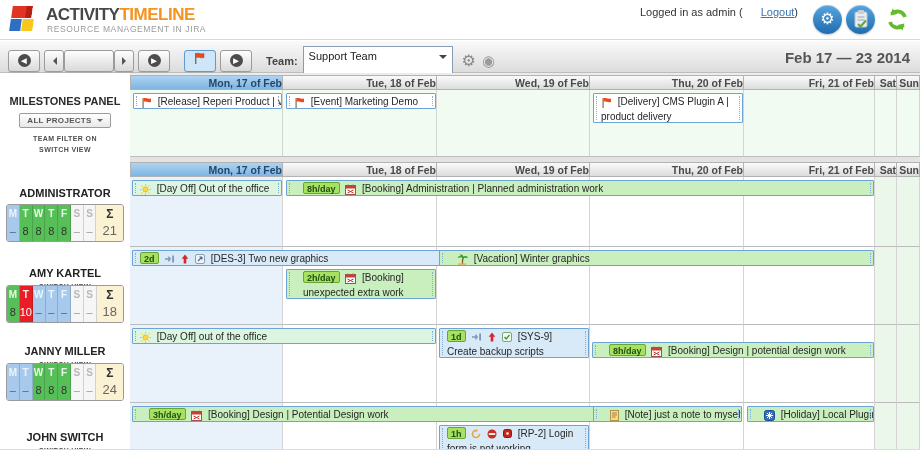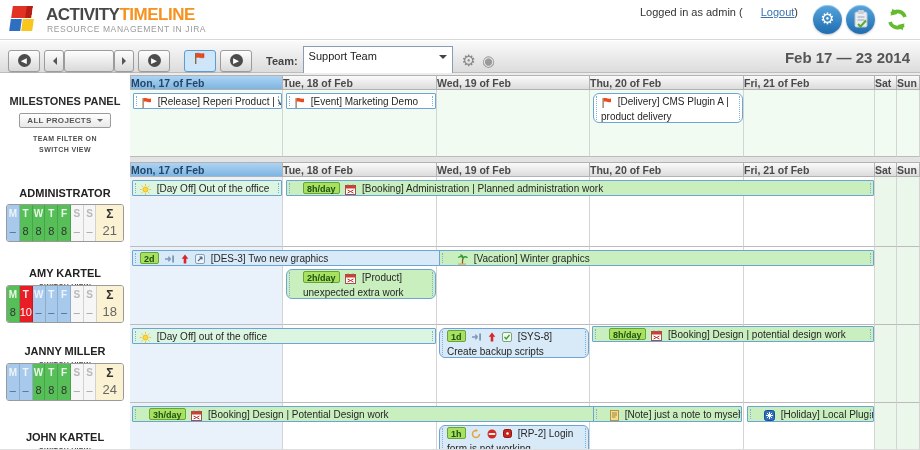--- a/index.html
+++ b/index.html
@@ -61,34 +61,34 @@
   .wl-v { height:19px; line-height:18px; font-size:11px; text-align:center; color:#333; }
   .wc-off { background:#a7c9ec; } .wc-off .wl-l { color:#eef4fb; } .wc-off .wl-v { color:#44618a; }
   .wc-work { background:#57bf57; } .wc-work .wl-l { color:#e8f8e8; }
   .wc-over { background:#e81d25; } .wc-over .wl-l { color:#fdecec; } .wc-over .wl-v { color:#fff; }
   .wc-none { background:#f6f6f6; } .wc-none .wl-l { color:#b9b9b9; } .wc-none .wl-v { color:#9a9a9a; }
   .wc-sum .wl-l { color:#333; font-size:12px; } .wc-sum .wl-v { color:#666; font-size:13px; }
 
   
   .grid { position:absolute; left:130px; top:73px; width:790px; height:377px; background:#ececec; overflow:hidden; }
   .dayheader { position:absolute; left:0; width:790px; height:15px; display:flex; }
-  .dh-cell { height:15px; line-height:14px; text-align:left; font-size:10.5px; font-weight:bold; color:#4a4a4a; background:linear-gradient(#fafafa,#dcdcdc); border:1px solid #b2b2b2; border-left:none; }
+  .dh-cell { height:15px; line-height:14px; text-align:right; font-size:10.5px; font-weight:bold; color:#4a4a4a; background:linear-gradient(#fafafa,#dcdcdc); border:1px solid #b2b2b2; border-left:none; }
   .dh-cell:first-child { border-left:1px solid #b2b2b2; }
   .dh-today { background:linear-gradient(#aed3f2,#7db5e2); color:#24476b; }
   .row { position:absolute; left:0; width:790px; display:flex; }
   .cell { height:100%; border-right:1px solid #d4d4d4; border-bottom:1px solid #bcbcbc; background:#fff; }
   .cell.c-mon { background:#e9f2fb; }
   .cell.c-we { background:#ecf7ec; }
   .cell.c-ms { background:#f2fbf2; }
   .band { position:absolute; left:0; width:790px; background:#e3e3e3; }
 
   
   .ev { position:absolute; border:1px solid #6ea4d4; border-radius:1px; font-size:10px; color:#262626; padding:1px 7px 0 7px; overflow:hidden; line-height:13px; cursor:pointer; }
   .ev.oneline { white-space:nowrap; height:16px; }
-  .ev.twoline { height:30px;border-radius:6px; }
+  .ev.twoline { height:30px; }
   .ev::before, .ev::after { content:""; position:absolute; top:2px; bottom:2px; width:0; border-left:1px dotted #85aed3; }
   .ev::before { left:2px; } .ev::after { right:2px; }
   .ev-dayoff { background:#dbf5e0; }
   .ev-booking { background:#c9efbf;padding-left:16px; }
   .ev-task { background:#d8e9f8; }
   .ev-milestone { background:#fff; }
   .badge { display:inline-block; height:12px; line-height:12px; padding:0 3px; background:#a7e15f; border:1px solid #69a437; border-radius:2px; font-size:9px; font-weight:bold; color:#1e4f13; margin-right:3px; vertical-align:top; }
   .ico { display:inline-block; vertical-align:-2px; margin-right:3px; }
   .ico svg { display:inline-block; vertical-align:top; }
 </style>
@@ -289,21 +289,21 @@
       <div class="wl-col wc-none">
           <span class="wl-l">S</span>
           <span class="wl-v">–</span>
         </div>
       <div class="wl-col wc-sum">
           <span class="wl-l">Σ</span>
           <span class="wl-v">24</span>
         </div>
     </div>
 
-    <div class="sb-abs" style="top:354px"><span class="user-name">JOHN KARTEL</span></div>
+    <div class="sb-abs" style="top:354px"><span class="user-name">JOHN SWITCH</span></div>
     <div class="sb-abs" style="top:366px"><span class="switch-view">SWITCH VIEW</span></div>
   </div>
 
   <div class="grid">
 
     <div class="dayheader" style="top:2px">
       <div class="dh-cell dh-today" style="width:153px">Mon, 17 of Feb</div>
       <div class="dh-cell" style="width:154px">Tue, 18 of Feb</div>
       <div class="dh-cell" style="width:153px">Wed, 19 of Feb</div>
       <div class="dh-cell" style="width:154px">Thu, 20 of Feb</div>
@@ -435,21 +435,21 @@
         <span class="ico"><svg width="11" height="11" viewBox="0 0 11 11">
               <rect x="0.5" y="1.5" width="10" height="9" fill="#fff" stroke="#a05050"></rect>
               <rect x="0.5" y="1.5" width="10" height="3" fill="#d23b2f"></rect>
               <line x1="3" y1="0.5" x2="3" y2="2.5" stroke="#777"></line>
               <line x1="8" y1="0.5" x2="8" y2="2.5" stroke="#777"></line>
               <g stroke="#c0392b">
                 <line x1="2.5" y1="6" x2="8.5" y2="9"></line>
                 <line x1="8.5" y1="6" x2="2.5" y2="9"></line>
               </g>
             </svg></span>
-        <span>[Product] unexpected extra work</span>
+        <span>[Booking] unexpected extra work</span>
       </div>
     </div>
 
     <div class="row" style="top:252px;height:78px">
       <div class="cell c-mon" style="width:153px"></div>
       <div class="cell" style="width:154px"></div>
       <div class="cell" style="width:153px"></div>
       <div class="cell" style="width:154px"></div>
       <div class="cell" style="width:131px"></div>
       <div class="cell c-we" style="width:22px"></div>
@@ -476,23 +476,23 @@
               <path d="M1 5 H6.5 M6.5 5 L4.3 2.8 M6.5 5 L4.3 7.2" fill="none" stroke="#7d97b5" stroke-width="1.4"></path>
               <rect x="8.2" y="1.5" width="1.8" height="7" fill="#7d97b5"></rect>
             </svg></span>
         <span class="ico"><svg width="8" height="10" viewBox="0 0 8 10">
               <path d="M4 0.5 L7.3 4.8 H5.3 V9.5 H2.7 V4.8 H0.7 Z" fill="#d8262d"></path>
             </svg></span>
         <span class="ico"><svg width="10" height="10" viewBox="0 0 10 10">
               <rect x="0.5" y="0.5" width="9" height="9" rx="1.5" fill="#eef8ee" stroke="#7aa87a"></rect>
               <path d="M2.5 5 L4.2 7 L7.5 3" fill="none" stroke="#3a9a3a" stroke-width="1.3"></path>
             </svg></span>
-        <span>[SYS-8] Create backup scripts</span>
-      </div>
-      <div class="ev ev-booking oneline" style="left:462px;top:1px;width:282px">
+        <span>[SYS-9] Create backup scripts</span>
+      </div>
+      <div class="ev ev-booking oneline" style="left:462px;top:17px;width:282px">
         <span class="badge">8h/day</span>
         <span class="ico"><svg width="11" height="11" viewBox="0 0 11 11">
               <rect x="0.5" y="1.5" width="10" height="9" fill="#fff" stroke="#a05050"></rect>
               <rect x="0.5" y="1.5" width="10" height="3" fill="#d23b2f"></rect>
               <line x1="3" y1="0.5" x2="3" y2="2.5" stroke="#777"></line>
               <line x1="8" y1="0.5" x2="8" y2="2.5" stroke="#777"></line>
               <g stroke="#c0392b">
                 <line x1="2.5" y1="6" x2="8.5" y2="9"></line>
                 <line x1="8.5" y1="6" x2="2.5" y2="9"></line>
               </g>

